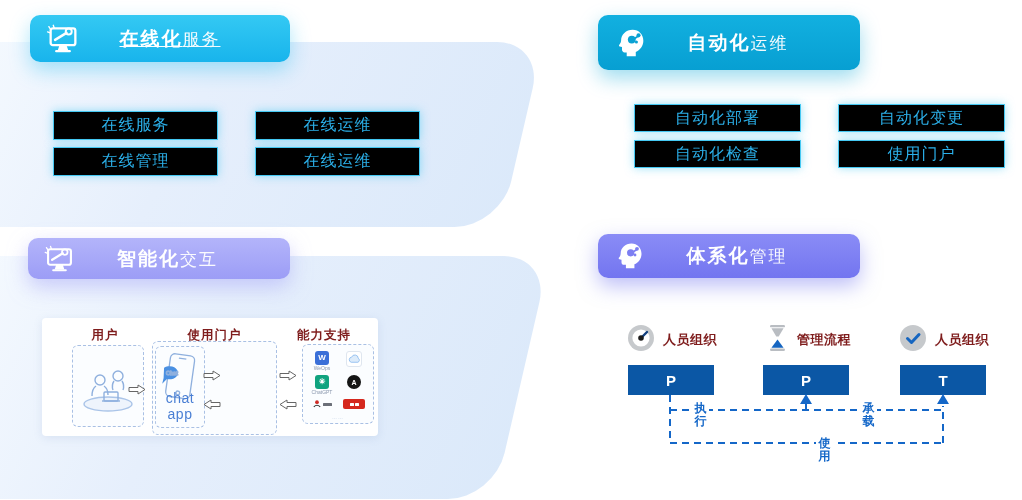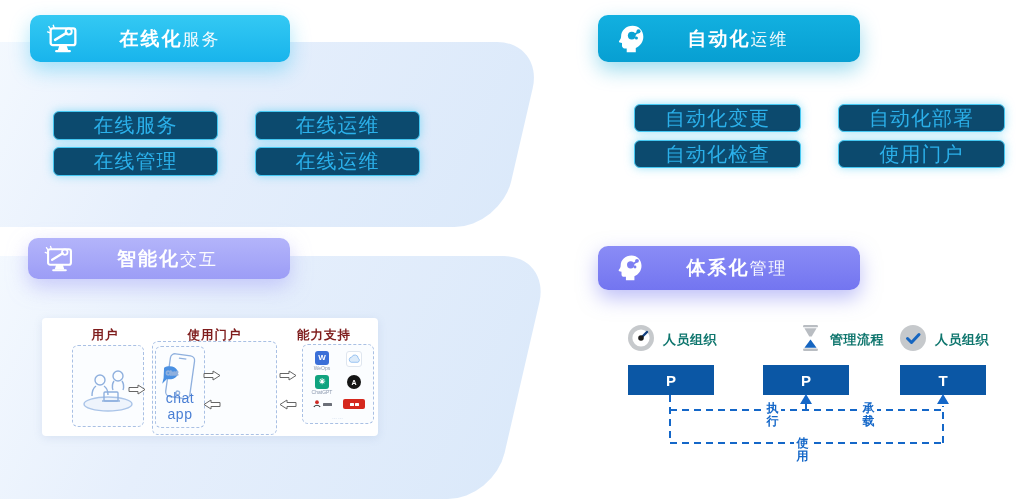--- a/index.html
+++ b/index.html
@@ -10,33 +10,33 @@
         background:linear-gradient(105deg,#f7fbff 0%,#e6effc 45%,#dbe9fa 100%);}
   .chev-top{left:-90px;top:42px;width:612px;height:185px;}
   .chev-bot{left:-90px;top:256px;width:612px;height:243px;}
   
   .bar{position:absolute;display:flex;align-items:center;color:#fff;border-radius:10px;}
   .bar .ic{margin-left:16px;display:flex;}
   .bar .t{flex:1;text-align:center;margin-right:30px;letter-spacing:2px;white-space:nowrap;}
   .t .strong{font-size:19px;font-weight:700;}
   .t .light{font-size:17px;font-weight:400;opacity:.95;}
   .bar-online{left:30px;top:15px;width:260px;height:47px;
-    background:linear-gradient(180deg,#34c9f3,#18b4ec);box-shadow:0 8px 20px rgba(41,189,239,.40);}
-  .bar-auto{left:598px;top:15px;width:262px;height:47px;
+    background:linear-gradient(180deg,#34c9f3,#18b4ec);box-shadow:0 8px 20px rgba(41,189,239,.40);text-decoration:underline;}
+  .bar-auto{left:598px;top:15px;width:262px;height:55px;
     background:linear-gradient(180deg,#12b0e0,#079fd2);box-shadow:0 8px 20px rgba(11,167,215,.40);}
   .bar-smart{left:28px;top:238px;width:262px;height:41px;
     background:linear-gradient(180deg,#b3b4fa,#9c9df6);box-shadow:0 8px 20px rgba(167,168,247,.55);}
-  .bar-system{left:598px;top:246px;width:262px;height:44px;
+  .bar-system{left:598px;top:234px;width:262px;height:44px;
     background:linear-gradient(180deg,#8a8cf6,#7375f0);box-shadow:0 8px 20px rgba(125,127,242,.5);}
   
   .btn-grid{position:absolute;display:grid;}
   .grid-online{left:53px;top:111px;grid-template-columns:165px 165px;grid-auto-rows:29px;gap:7px 37px;}
   .grid-auto{left:634px;top:104px;grid-template-columns:167px 167px;grid-auto-rows:28px;gap:8px 37px;}
-  .cap-btn{display:flex;align-items:center;justify-content:center;background:#0c4a6e;
-    border:1.6px solid #45c8f2;border-radius:6px;color:#2bb0ea;font-size:20px;letter-spacing:1px;
+  .cap-btn{display:flex;align-items:center;justify-content:center;background:#000000;
+    border:1.6px solid #45c8f2;border-radius:0;color:#2bb0ea;font-size:16px;letter-spacing:1px;
     box-shadow:0 0 10px rgba(69,200,242,.55);cursor:pointer;}
   
   .panel{position:absolute;left:42px;top:318px;width:336px;height:118px;background:#fff;
     border-radius:4px;box-shadow:0 2px 10px rgba(100,130,180,.14);}
   .col-title{position:absolute;top:9px;font-family:"DejaVu Serif",serif;font-weight:700;
     font-size:12.5px;color:#7f1d1d;letter-spacing:1px;text-align:center;white-space:nowrap;}
   .dash-box{position:absolute;border:1px dashed #a9c0e4;border-radius:6px;background:#fbfdff;}
   .cap{position:absolute;width:100%;text-align:center;font-size:14px;color:#4a7fd4;letter-spacing:.5px;}
   .blk-arrow{position:absolute;width:18px;height:11px;}
   .blk-arrow.left svg{transform:scaleX(-1);}
@@ -52,21 +52,21 @@
   .ic-dark{background:#151515;border-radius:50%;font-size:7px;}
   .ic-tile{background:#fff;border:.5px solid #dfe6ef;}
   .ic-redbrand{width:22px;height:10px;border-radius:2px;background:#d5281e;display:flex;
     align-items:center;justify-content:center;gap:1px;}
   .ic-redbrand i{display:block;width:4px;height:3px;background:#fff;border-radius:.5px;}
   .mini-logo{display:flex;align-items:center;gap:1px;}
   .txt-bar{display:block;width:9px;height:3px;background:#6b6f78;border-radius:.5px;}
   .more-hint{position:absolute;bottom:3px;width:100%;text-align:center;font-size:5px;color:#a9bed6;letter-spacing:1px;}
   
   .sys-item{position:absolute;display:flex;align-items:center;gap:9px;}
-  .sys-item .lbl{font-size:13px;font-weight:700;color:#0f766e;letter-spacing:.5px;white-space:nowrap;}
+  .sys-item .lbl{font-size:13px;font-weight:700;color:#7f1d1d;letter-spacing:.5px;white-space:nowrap;}
   .pbox{position:absolute;width:86px;height:30px;background:#0b57a5;display:flex;align-items:center;
     justify-content:center;color:#fff;font-weight:700;font-size:15px;}
   .vlab{position:absolute;width:15px;font-size:12px;font-weight:700;color:#1467c8;line-height:13px;
     text-align:center;word-break:break-all;background:#fff;padding:1px 1px;}
 </style>
 </head>
 <body>
 
 <div id="stage">
 
@@ -99,22 +99,22 @@
         <path fill="#fff" d="M21 3c-7.5 0-13 5.4-13 12 0 2.3-.8 3.4-2.2 5.2-.5.6-.2 1.4.6 1.6l2.6.7v3.2c0 1.6 1.3 2.9 2.9 2.9h2.4v4.2h10.2v-4.8c4.6-2 8.5-6.3 8.5-12.6C33 8.3 28 3 21 3z"></path>
         <rect x="21.5" y="10.8" width="6.5" height="2" transform="rotate(-33 25 12)" fill="#0aa2d4"></rect>
         <circle cx="20" cy="14.2" r="4.4" fill="#0aa2d4"></circle>
         <circle cx="27.6" cy="9.4" r="2.3" fill="#0aa2d4"></circle>
         <circle cx="25.2" cy="16.8" r="1.7" fill="#0aa2d4"></circle>
       </svg>
     </span>
     <span class="t"><span class="strong">自动化</span><span class="light">运维</span></span>
   </div>
   <div class="btn-grid grid-auto">
+    <div class="cap-btn">自动化部署</div>
     <div class="cap-btn">自动化变更</div>
-    <div class="cap-btn">自动化部署</div>
     <div class="cap-btn">自动化检查</div>
     <div class="cap-btn">使用门户</div>
   </div>
 
   <div class="bar bar-smart">
     <span class="ic">
       <svg width="31" height="28" viewBox="0 0 38 34">
         <rect x="5" y="5" width="28" height="19" rx="2.5" fill="none" stroke="#fff" stroke-width="2.6"></rect>
         <path d="M15 24 L13 30 H25 L23 24 Z" fill="#fff"></path>
         <rect x="10" y="29.5" width="18" height="2.6" rx="1.3" fill="#fff"></rect>
@@ -252,21 +252,21 @@
     <span>
       <svg width="26" height="26" viewBox="0 0 26 26">
         <circle cx="13" cy="13" r="13" fill="#c6c9cc"></circle>
         <circle cx="13" cy="13" r="8.6" fill="#fff"></circle>
         <line x1="13" y1="13" x2="19" y2="7" stroke="#13407f" stroke-width="2.4" stroke-linecap="round"></line>
         <circle cx="13" cy="13" r="2.8" fill="#1b1b1b"></circle>
       </svg>
     </span>
     <span class="lbl">人员组织</span>
   </div>
-  <div class="sys-item" style="left:800px;top:324px;">
+  <div class="sys-item" style="left:767px;top:324px;">
     <span>
       <svg width="21" height="28" viewBox="0 0 22 30">
         <rect x="3" y="1" width="16" height="2.6" rx="1.3" fill="#b9bdc2"></rect>
         <path d="M4.5 4.5 H17.5 L12.3 13.5 H9.7 Z" fill="#b9bdc2"></path>
         <path d="M11 16.5 L17.5 25.5 H4.5 Z" fill="#1565c0"></path>
         <rect x="3" y="26.2" width="16" height="2.6" rx="1.3" fill="#b9bdc2"></rect>
       </svg>
     </span>
     <span class="lbl">管理流程</span>
   </div>
@@ -288,17 +288,17 @@
     <g stroke="#1467c8" stroke-width="2" fill="none" stroke-dasharray="7 5">
       <line x1="70" y1="2" x2="70" y2="50"></line>
       <line x1="70" y1="17" x2="343" y2="17"></line>
       <line x1="343" y1="50" x2="343" y2="13"></line>
       <line x1="70" y1="50" x2="343" y2="50"></line>
     </g>
     <line x1="206" y1="17" x2="206" y2="10" stroke="#1467c8" stroke-width="2"></line>
     <polygon points="200,11 212,11 206,1" fill="#1467c8"></polygon>
     <polygon points="337,11 349,11 343,1" fill="#1467c8"></polygon>
   </svg>
-  <span class="vlab" style="left:764px;top:401px;text-align:center;">执行</span>
+  <span class="vlab" style="left:692px;top:401px;text-align:center;">执行</span>
   <span class="vlab" style="left:860px;top:401px;">承载</span>
-  <span class="vlab" style="left:794px;top:436px;">使用</span>
+  <span class="vlab" style="left:816px;top:436px;">使用</span>
 
 </div>
 
 </body></html>

